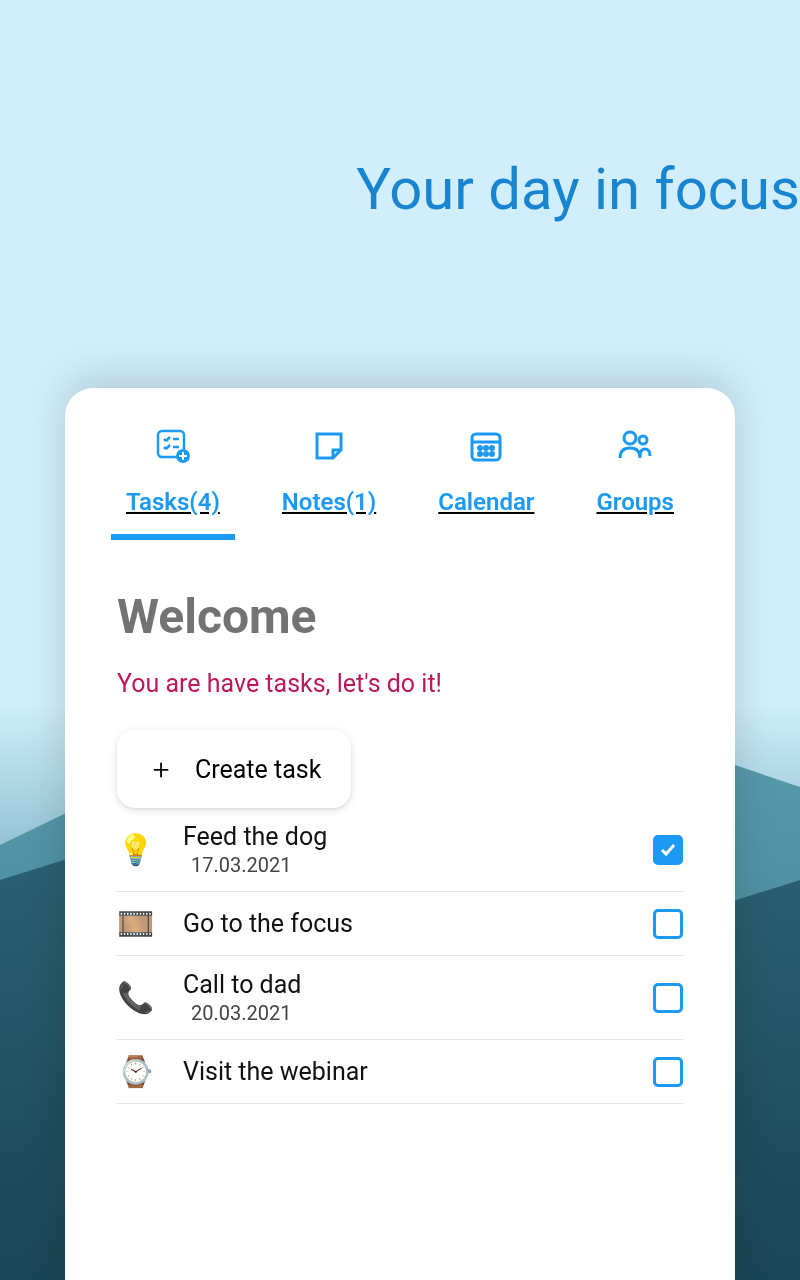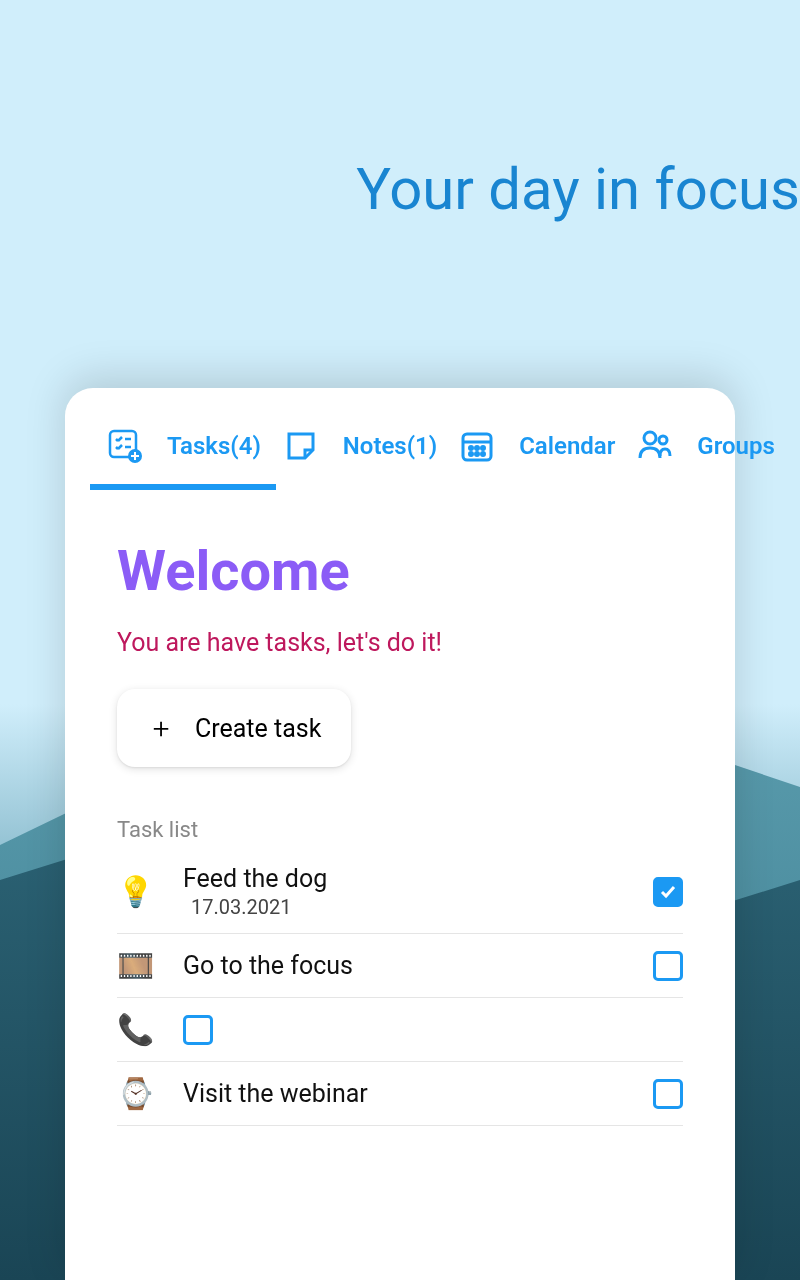--- a/index.html
+++ b/index.html
@@ -60,26 +60,27 @@
       z-index: 2;
       padding: 38px 0 0 0;
     }
     .tabs {
       display: flex;
       justify-content: space-around;
       padding: 0 30px;
     }
     .tab {
       display: flex;
-      flex-direction: row;
+      flex-direction: column;
       align-items: center;
       gap: 22px;
       cursor: pointer;
       padding: 0 10px 12px 10px;
       position: relative;
+      text-decoration: underline;
     }
     .tab.active::after {
       content: '';
       position: absolute;
       bottom: -12px;
       left: -5px;
       right: -5px;
       height: 6px;
       background: #1b99f3;
     }
@@ -96,23 +97,23 @@
     }
     .tab-label {
       color: #1b99f3;
       font-size: 24px;
       font-weight: 600;
     }
     .content {
       padding: 60px 52px 0 52px;
     }
     .welcome-title {
-      font-size: 56px;
+      font-size: 48px;
       font-weight: 700;
-      color: #8b5cf6;
+      color: #737373;
     }
     .welcome-subtitle {
       font-size: 25px;
       color: #be185d;
       margin-top: 24px;
     }
     .create-btn {
       display: inline-flex;
       align-items: center;
       gap: 20px;
@@ -246,21 +247,20 @@
   </div>
 
   <div class="content">
     <h2 class="welcome-title">Welcome</h2>
     <p class="welcome-subtitle">You are have tasks, let's do it!</p>
     <button class="create-btn">
       <span class="plus-icon">＋</span>
       <span>Create task</span>
     </button>
 
-    <p class="task-list-label">Task list</p>
 
     <div class="task-item">
       <span class="task-icon">💡</span>
       <div class="task-info">
         <div class="task-title">Feed the dog</div>
         <div class="task-date">17.03.2021</div>
       </div>
       <div class="checkbox checked">
         <svg viewBox="0 0 20 20">
             <path d="M4 10 L8 14 L16 5" stroke="white" stroke-width="3" fill="none"></path>
@@ -271,20 +271,24 @@
     <div class="task-item">
       <span class="task-icon">🎞️</span>
       <div class="task-info">
         <div class="task-title">Go to the focus</div>
       </div>
       <div class="checkbox"></div>
     </div>
 
     <div class="task-item">
       <span class="task-icon">📞</span>
+      <div class="task-info">
+        <div class="task-title">Call to dad</div>
+        <div class="task-date">20.03.2021</div>
+      </div>
       <div class="checkbox"></div>
     </div>
 
     <div class="task-item">
       <span class="task-icon">⌚</span>
       <div class="task-info">
         <div class="task-title">Visit the webinar</div>
       </div>
       <div class="checkbox"></div>
     </div>

